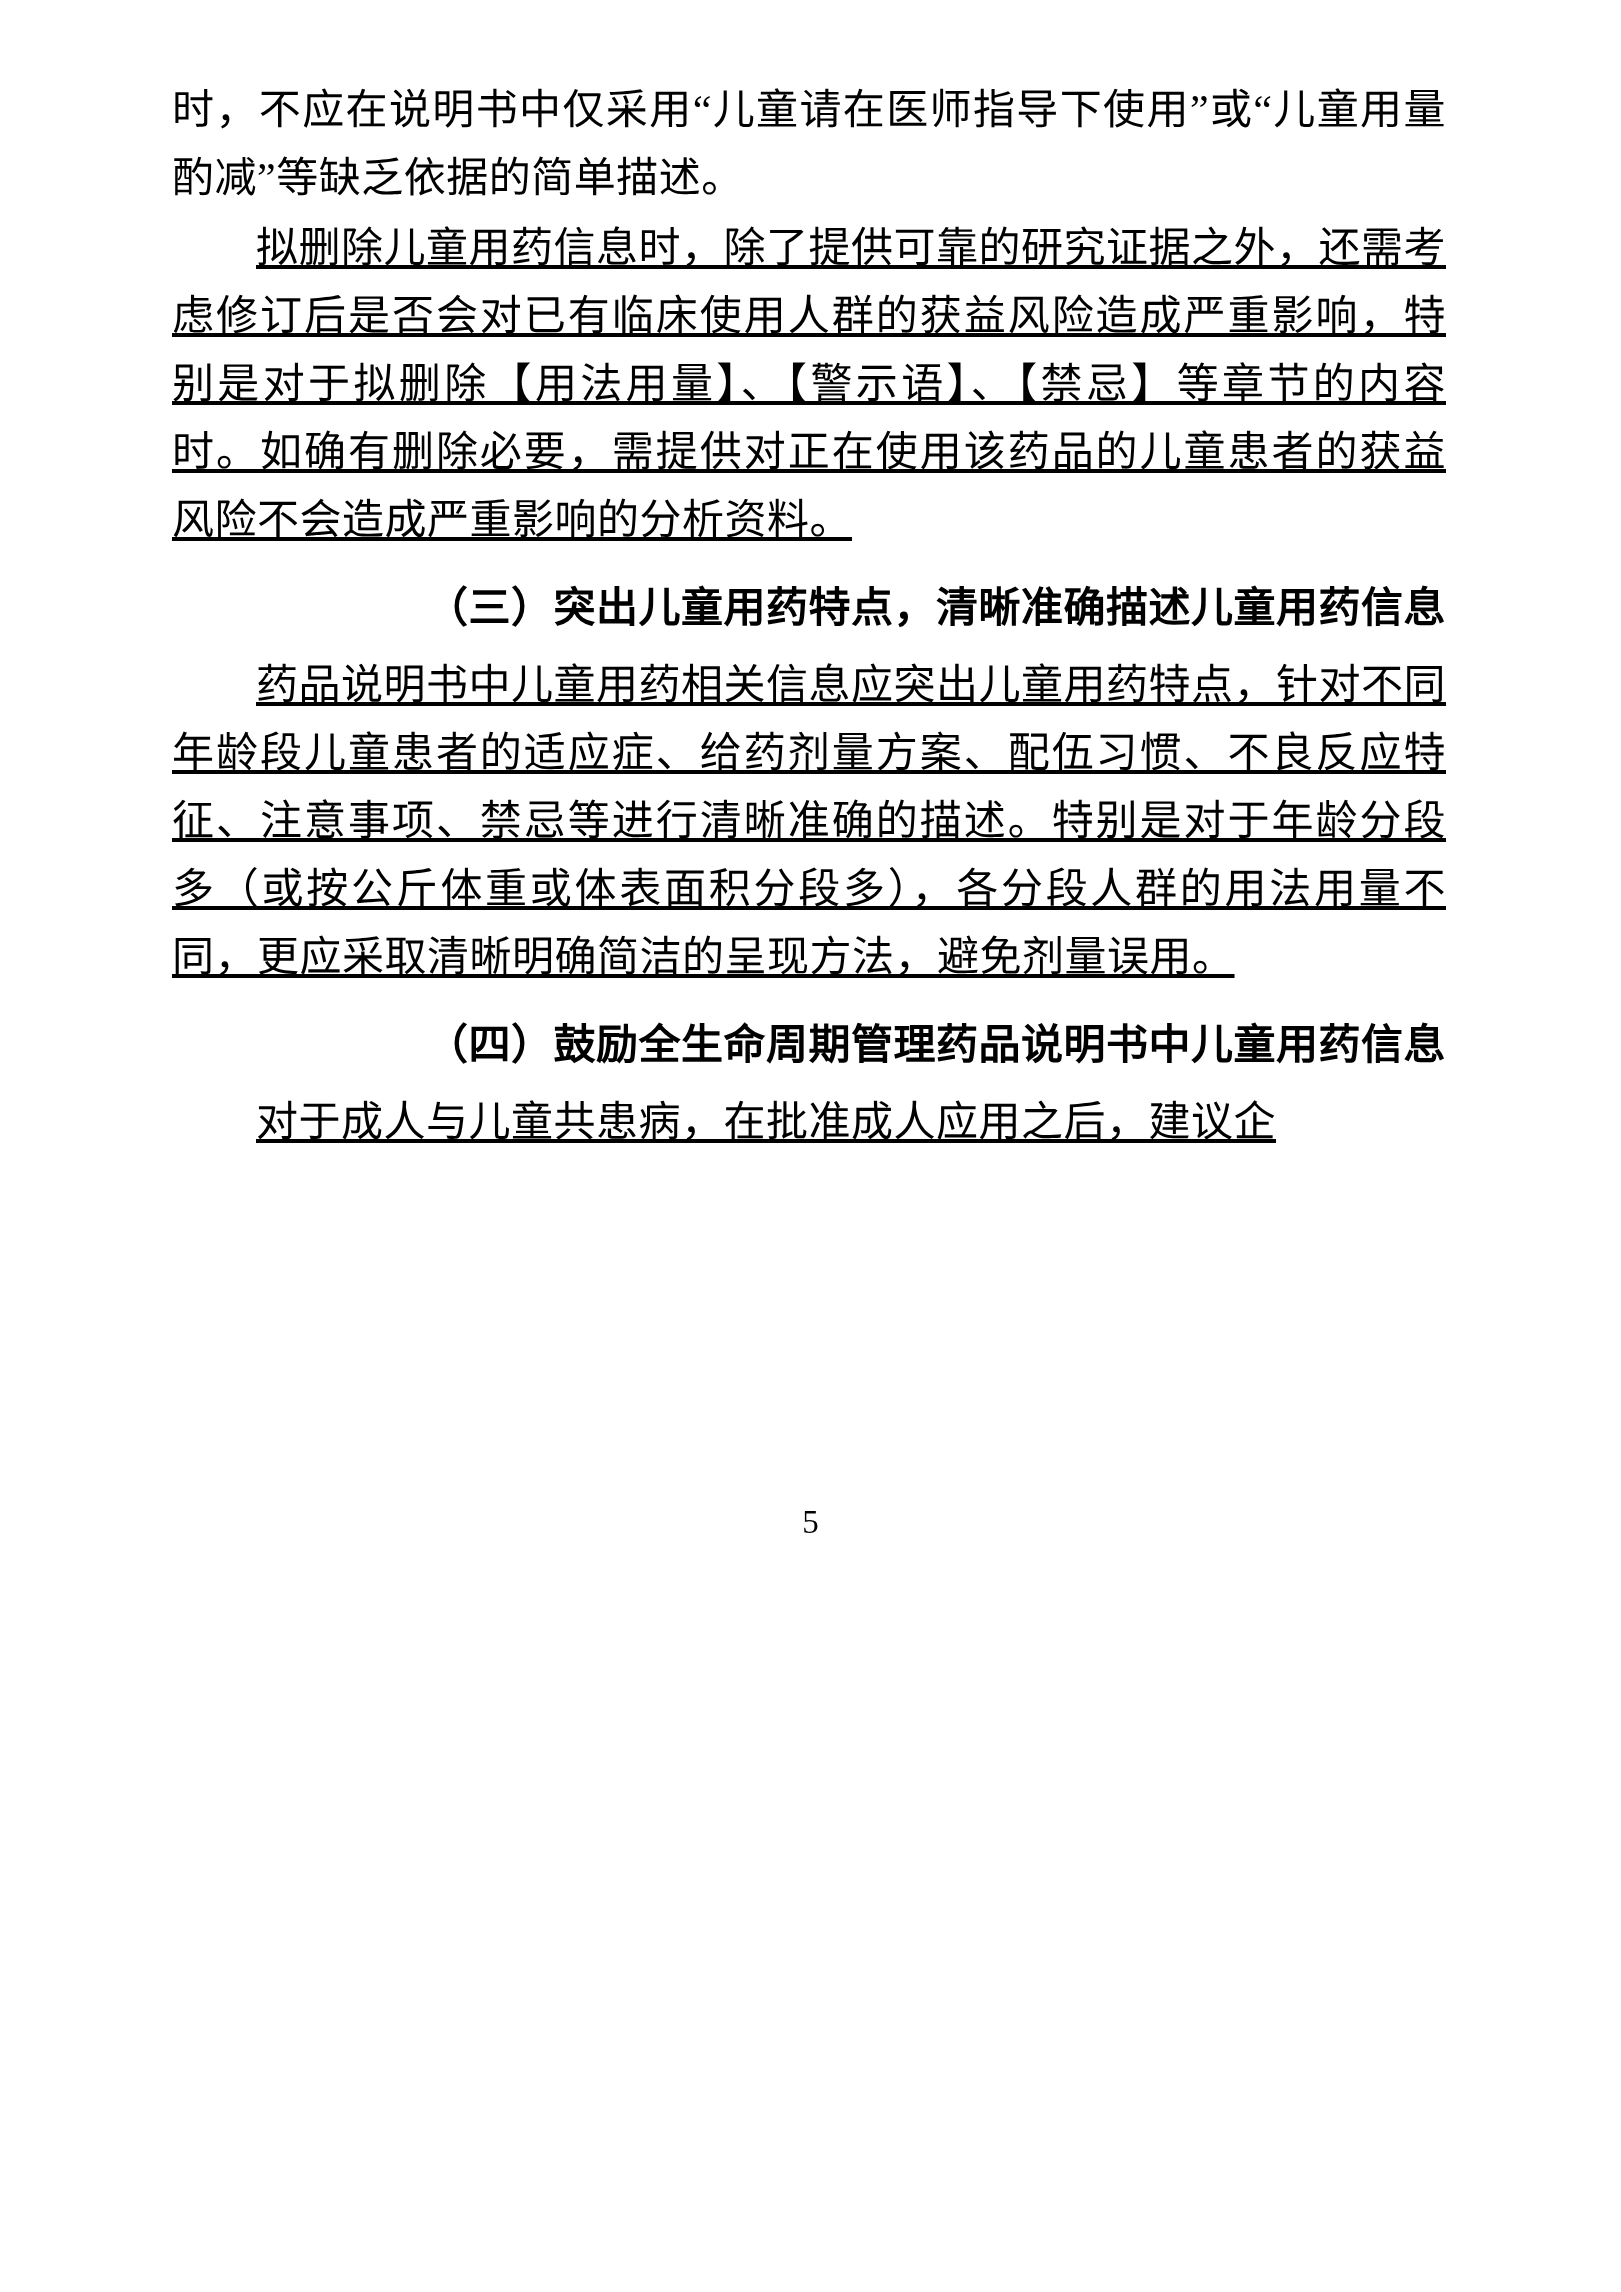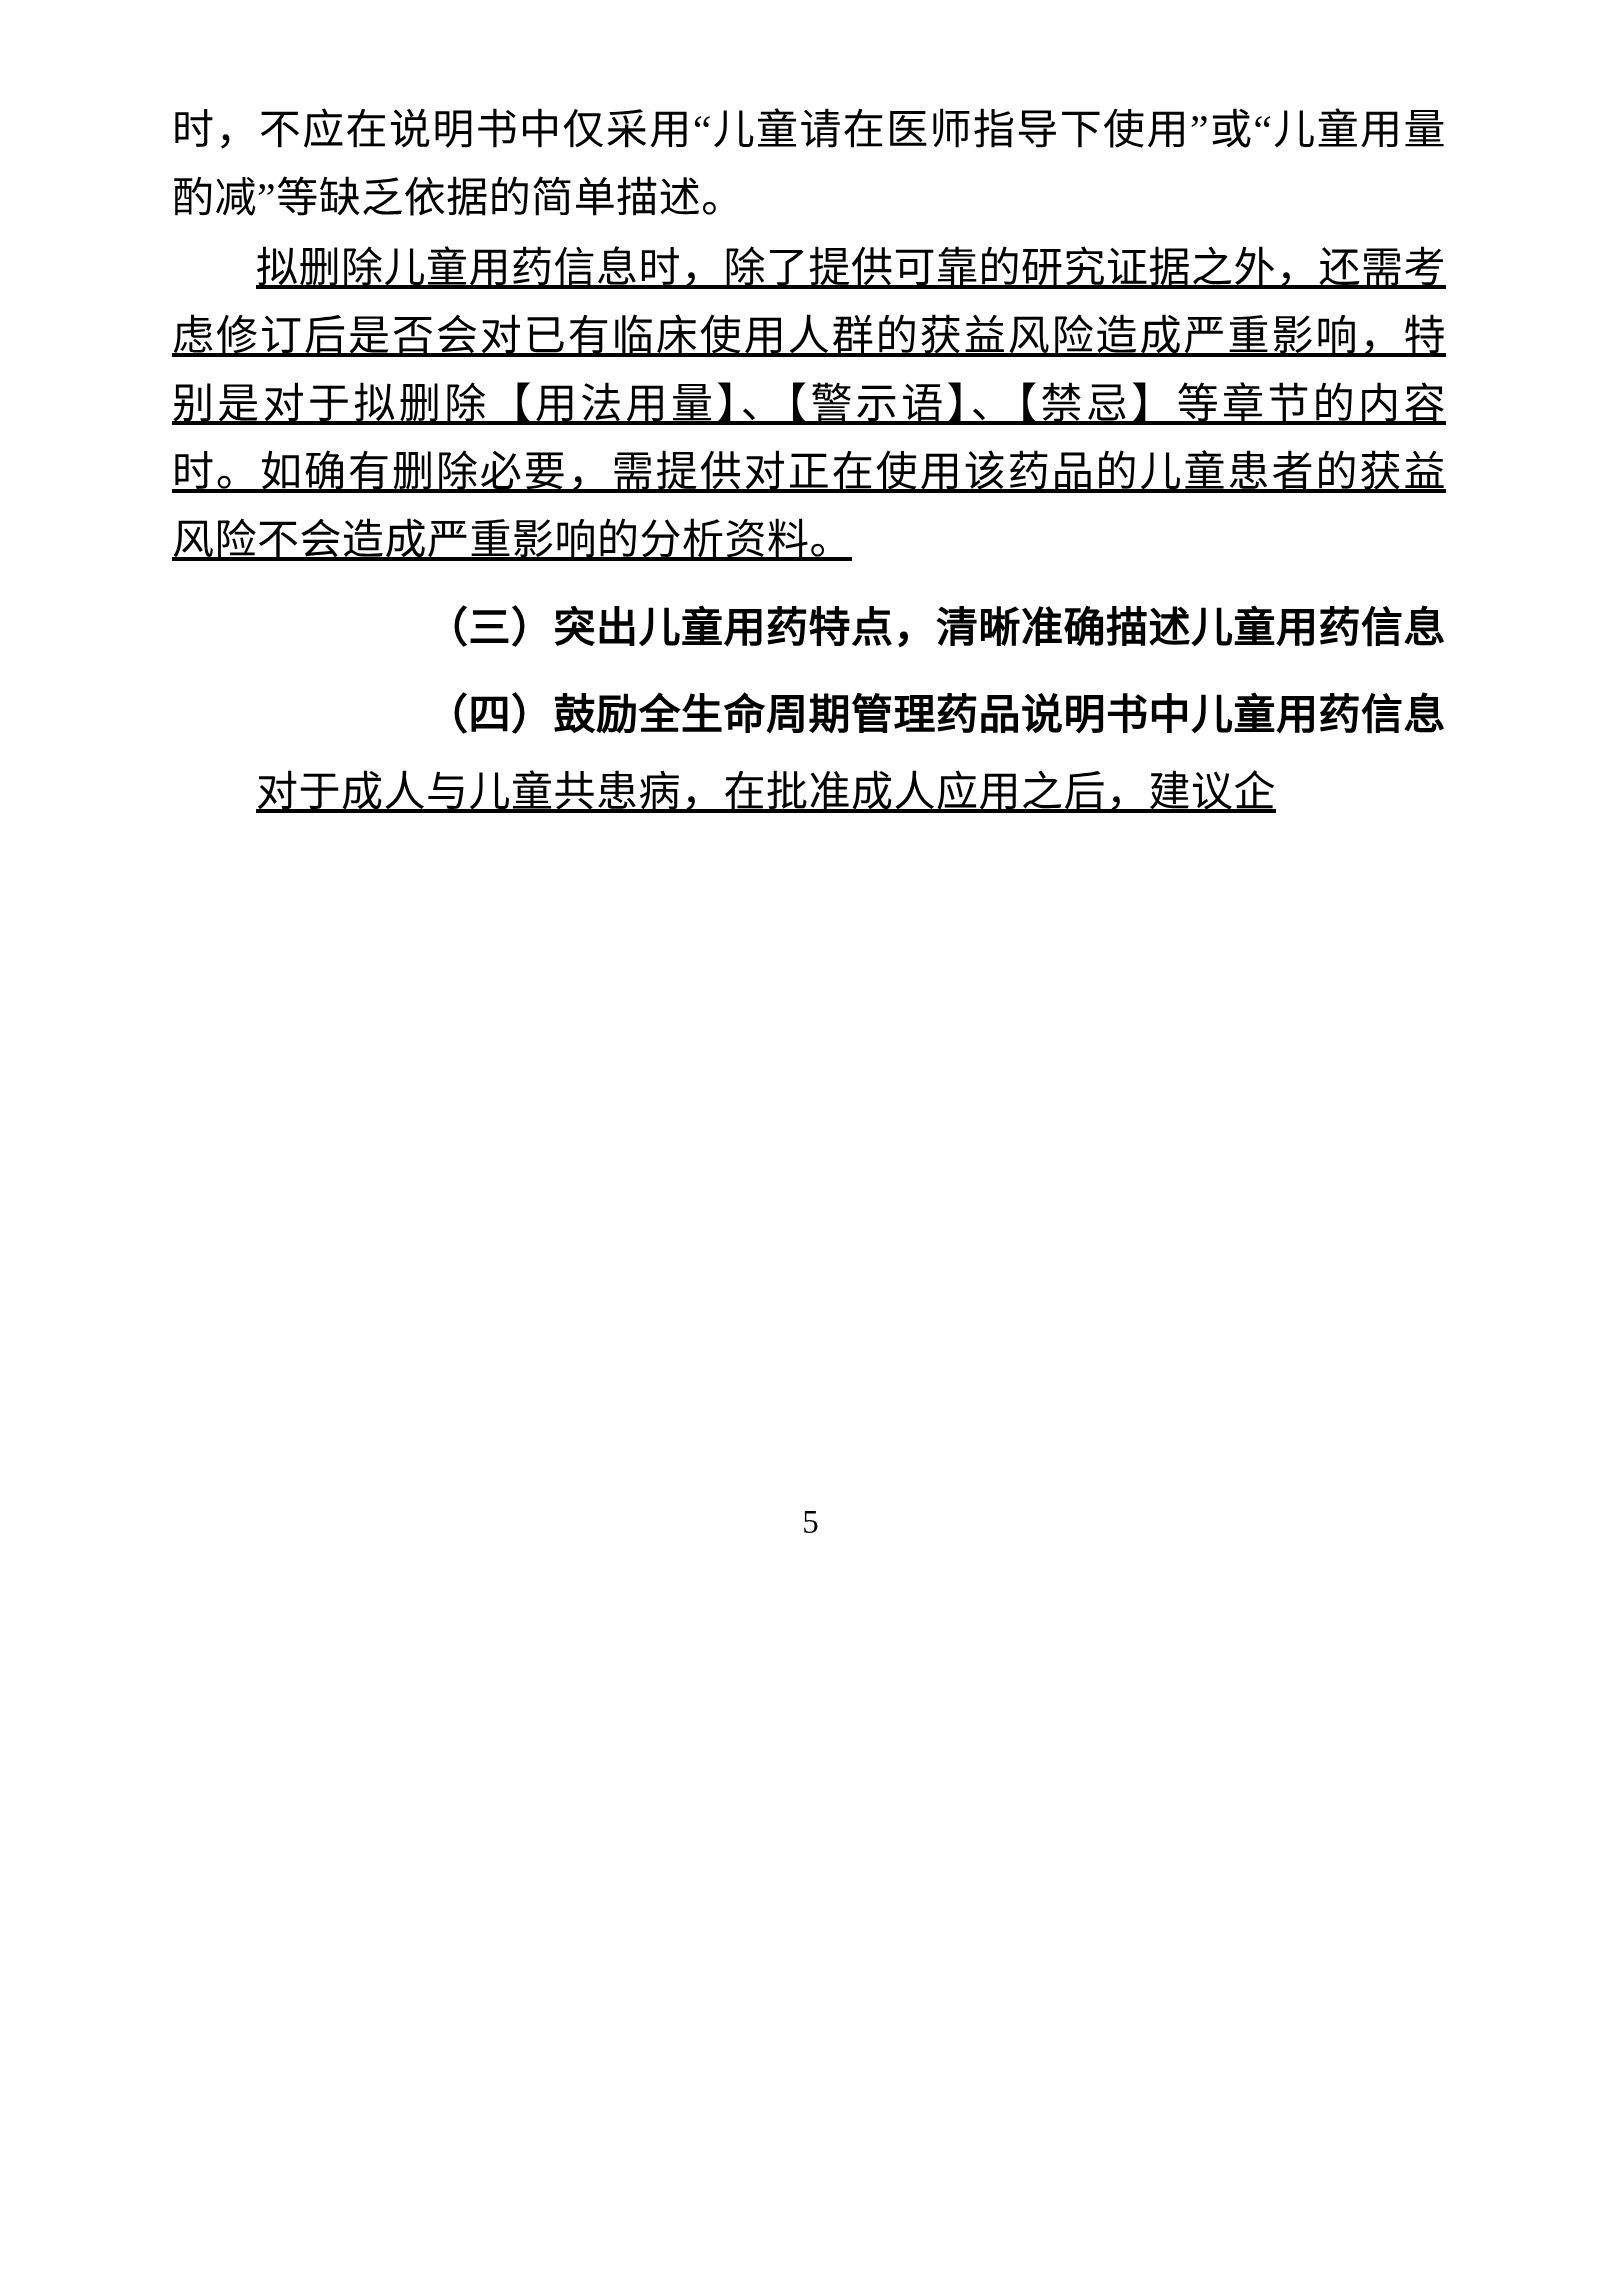--- a/index.html
+++ b/index.html
@@ -13,21 +13,21 @@
     font-family: "Liberation Serif", "DejaVu Serif", serif;
     color: #000000;
     position: relative;
     overflow: hidden;
   }
   .page {
     position: relative;
     width: 1621px;
     height: 1657px;
     box-sizing: border-box;
-    padding: 96px 172px 118px 172px;
+    padding: 76px 172px 118px 172px;
   }
   .doc-body {
     width: 1274px;
   }
   p.para {
     margin: 0 0 2px 0;
     font-size: 42px;
     line-height: 1.62;
     text-align: justify;
     text-align-last: left;
@@ -63,20 +63,21 @@
 
 <div class="page">
   <div class="doc-body">
 
     <p class="para">时，不应在说明书中仅采用“儿童请在医师指导下使用”或“儿童用量酌减”等缺乏依据的简单描述。</p>
 
     <p class="para indent">拟删除儿童用药信息时，除了提供可靠的研究证据之外，还需考虑修订后是否会对已有临床使用人群的获益风险造成严重影响，特别是对于拟删除【用法用量】、【警示语】、【禁忌】等章节的内容时。如确有删除必要，需提供对正在使用该药品的儿童患者的获益风险不会造成严重影响的分析资料。</p>
 
     <h2 class="heading">（三）突出儿童用药特点，清晰准确描述儿童用药信息</h2>
 
+    <p class="para indent">药品说明书中儿童用药相关信息应突出儿童用药特点，针对不同年龄段儿童患者的适应症、给药剂量方案、配伍习惯、不良反应特征、注意事项、禁忌等进行清晰准确的描述。特别是对于年龄分段多（或按公斤体重或体表面积分段多），各分段人群的用法用量不同，更应采取清晰明确简洁的呈现方法，避免剂量误用。</p>
 
 
     <h2 class="heading">（四）鼓励全生命周期管理药品说明书中儿童用药信息</h2>
 
     <p class="para indent">对于成人与儿童共患病，在批准成人应用之后，建议企</p>
 
   </div>
 
   <div class="page-number">5</div>
 </div>

